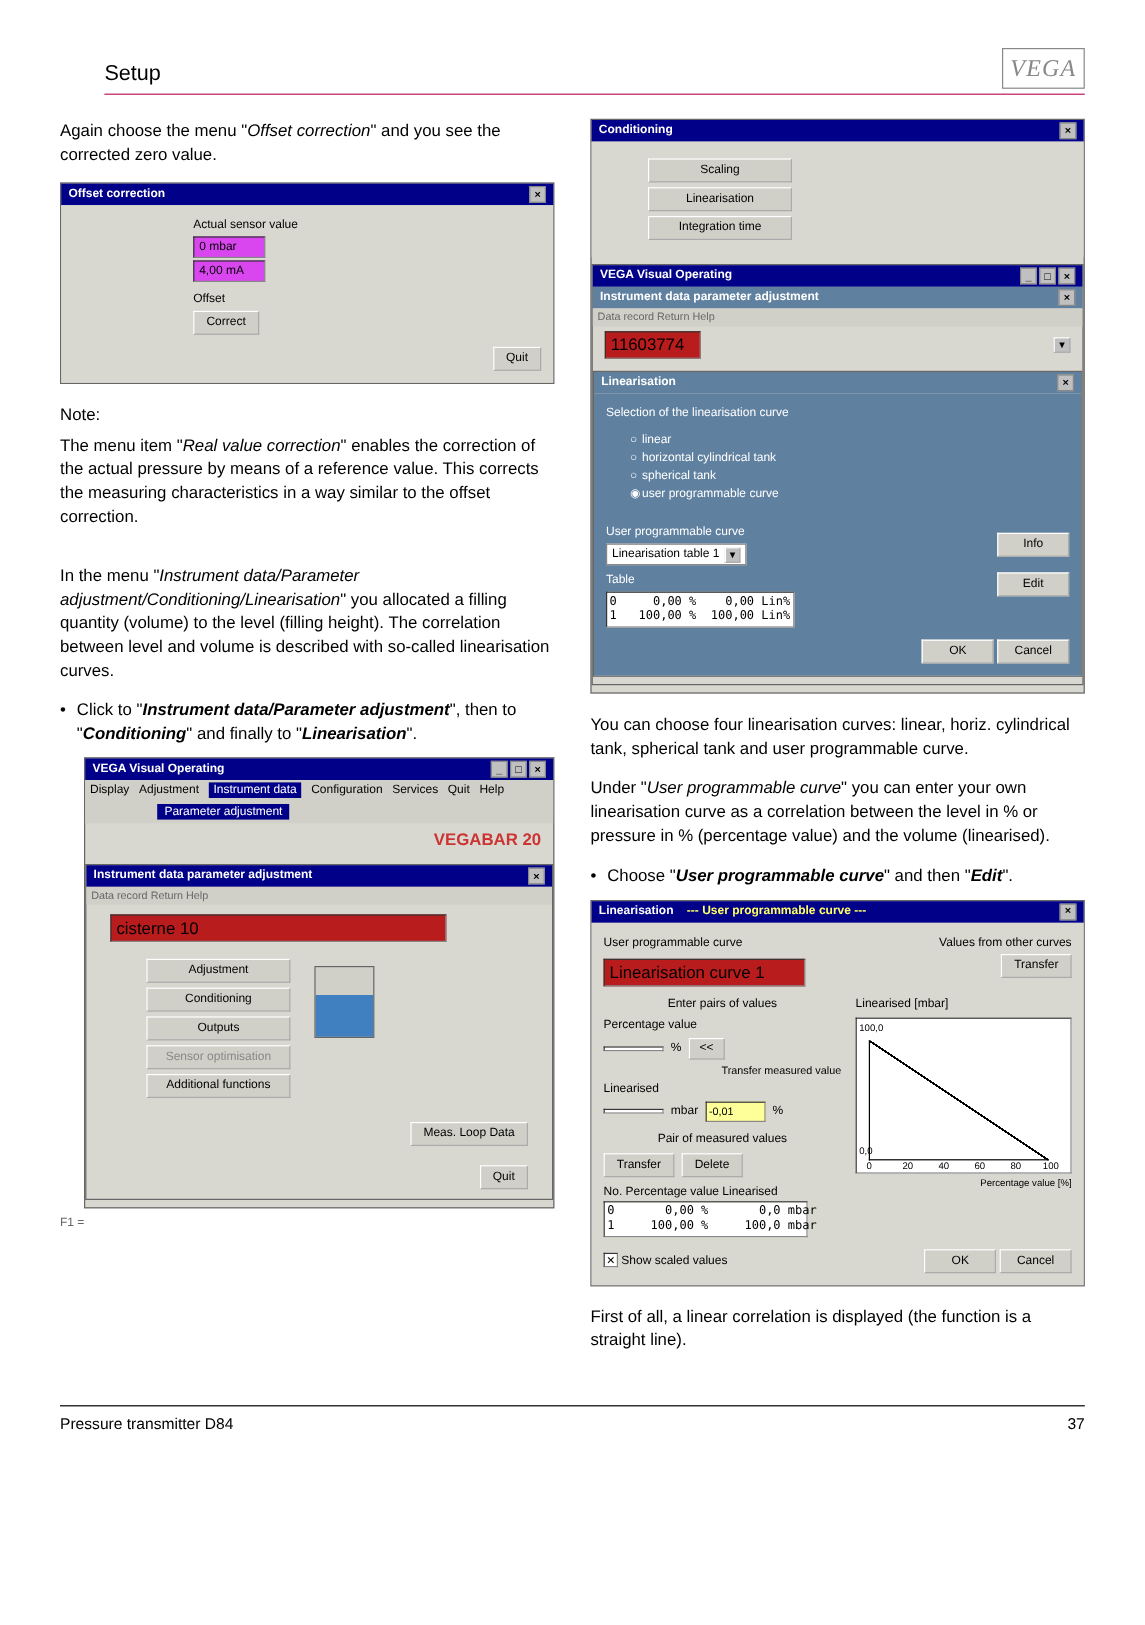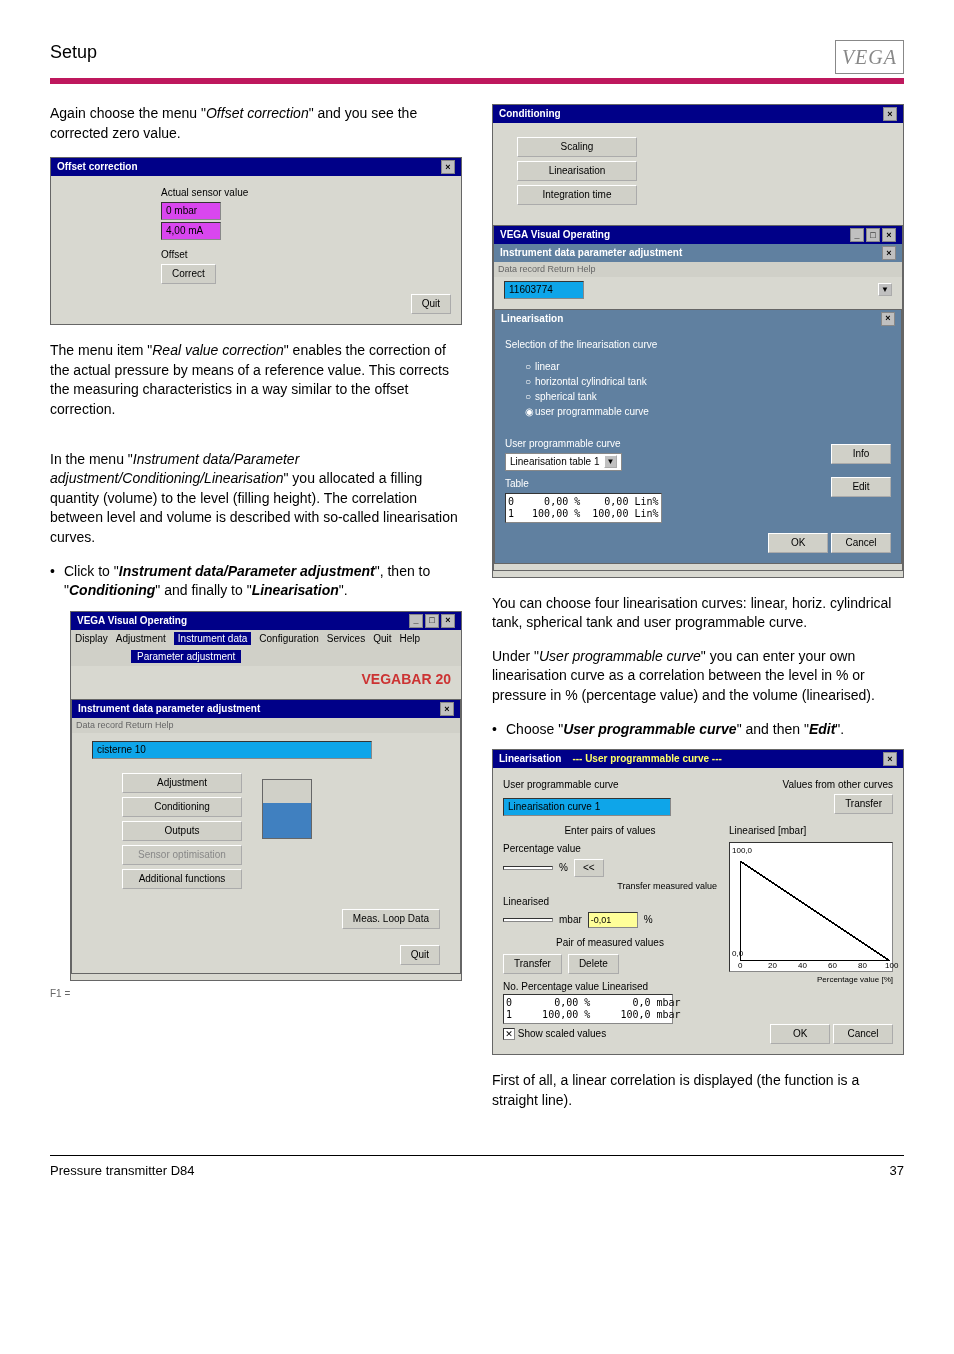--- a/index.html
+++ b/index.html
@@ -1,18 +1,18 @@
 <!DOCTYPE html>
 <html><head>
 <meta charset="utf-8">
 <style>
   * { box-sizing: border-box; margin: 0; padding: 0; }
   body { font-family: Arial, Helvetica, sans-serif; background: #fff; color: #000; width: 954px; margin: 0 auto; font-size: 13px; line-height: 1.4; }
   .page { padding: 40px 50px 20px 50px; position: relative; }
-  .header { display: flex; justify-content: space-between; align-items: flex-start; border-bottom: 6px solid #be185d; padding-bottom: 4px; margin-bottom: 20px; }
+  .header { display: flex; justify-content: space-between; align-items: flex-end; border-bottom: 1px solid #be185d; padding-bottom: 4px; margin-bottom: 20px; margin-left: 37px; }
   .header-title { font-size: 18px; font-weight: normal; }
   .logo { font-family: Liberation Serif, serif; font-style: italic; font-size: 20px; letter-spacing: 1px; border: 1px solid #888; padding: 2px 6px; color: #888; }
   .columns { display: flex; gap: 30px; }
   .col { flex: 1; min-width: 0; }
   .para { margin-bottom: 14px; font-size: 14px; }
   .note-label { margin-bottom: 6px; font-size: 14px; }
   .bullet { display: flex; margin-bottom: 10px; font-size: 14px; }
   .bullet-dot { width: 14px; }
   .bullet-text { flex: 1; }
   .ital { font-style: italic; }
@@ -36,32 +36,32 @@
   .radio { display: inline-block; width: 10px; }
   .table-small { font-family: monospace; font-size: 10px; background: #fff; border: 1px inset #888; padding: 2px; white-space: pre; line-height: 1.2; }
   .sel-label { font-size: 10px; color: #fff; margin-bottom: 2px; }
   .dark-body { background: #6080a0; padding: 10px; }
   .vega-brand { color: #cc3333; font-weight: bold; font-size: 14px; text-align: right; padding: 4px 10px; }
   .sidebar-btns { margin: 10px 0 10px 30px; }
   .sidebar-btns .btn { display: block; width: 120px; margin: 4px 0; }
   .sidebar-btns .btn.dim { color: #888; }
   .tank-area { display: flex; gap: 20px; }
   .tank-icon { width: 50px; height: 60px; background: linear-gradient(to bottom, #d0d0c8 40%, #4080c0 40%); border: 1px solid #666; margin-top: 20px; }
-  .chart-box { background: #fff; border: 1px inset #888; width: 164px; height: 130px; position: relative; }
+  .chart-box { background: #fff; border: 1px inset #888; width: 180px; height: 130px; position: relative; }
   .chart-line { position: absolute; left: 10px; bottom: 10px; width: 150px; height: 100px; border-left: 1px solid #000; border-bottom: 1px solid #000; }
   .chart-diag { position: absolute; left: 10px; bottom: 10px; width: 150px; height: 100px; background: linear-gradient(to top right, transparent 49.5%, #000 49.5%, #000 50.5%, transparent 50.5%); }
   .linearised-label { font-size: 10px; margin-bottom: 4px; }
   .input-tiny { background: #fff; border: 1px inset #888; width: 50px; font-size: 9px; padding: 1px 2px; display: inline-block; }
   .input-yellow { background: #ffff99; }
   .pair-section { font-size: 10px; }
   .pair-section .row { display: flex; gap: 6px; margin: 3px 0; align-items: center; }
   .checkbox { display: inline-block; width: 12px; height: 12px; border: 1px inset #888; background: #fff; text-align: center; font-size: 9px; line-height: 10px; }
   .footer { display: flex; justify-content: space-between; border-top: 1px solid #000; margin-top: 30px; padding-top: 6px; font-size: 13px; }
   .sub-menubar { background: #d0d0c8; font-size: 9px; padding: 1px 4px; color: #666; }
-  .white-input { background: #0ea5e9; border: 1px inset #888; padding: 1px 4px; font-size: 10px; }
+  .white-input { background: #b91c1c; border: 1px inset #888; padding: 1px 4px; font-size: 14px; }
   .flex-between { display: flex; justify-content: space-between; align-items: center; }
   .small-dd { background: #fff; border: 1px solid #888; padding: 1px 4px; font-size: 10px; display: inline-flex; align-items: center; }
   .dd-arrow { background: #c0c0c0; border: 1px outset #fff; font-size: 8px; padding: 0 2px; margin-left: 4px; }
   .axis-label { font-size: 8px; position: absolute; }
 </style>
 </head>
 <body>
 
 <div class="page">
   <div class="header">
@@ -90,20 +90,21 @@
           <div class="field-group">
             <div class="field-label">Offset</div>
             <span class="btn">Correct</span>
           </div>
           <div class="btn-row">
             <span class="btn">Quit</span>
           </div>
         </div>
       </div>
 
+      <p class="note-label">Note:</p>
       <p class="para">
         <span>The menu item "</span><span class="ital">Real value correction</span><span>" enables the correction of the actual pressure by means of a reference value. This corrects the measuring characteristics in a way similar to the offset correction.</span>
       </p>
 
       <p class="para" style="margin-top:30px">
         <span>In the menu "</span><span class="ital">Instrument data/Parameter adjustment/Conditioning/Linearisation</span><span>" you allocated a filling quantity (volume) to the level (filling height). The correlation between level and volume is described with so-called linearisation curves.</span>
       </p>
 
       <div class="bullet">
         <div class="bullet-dot">•</div>
@@ -153,21 +154,21 @@
       <div style="font-size:10px;margin-left:0;margin-top:-10px;color:#666">F1 =</div>
     </div>
 
     <div class="col">
 
       <div class="win">
         <div class="win-title">
             <span>Conditioning</span>
             <span class="win-close">×</span>
           </div>
-        <div class="win-body" style="padding:10px 24px">
+        <div class="win-body" style="padding:10px 47px">
           <div class="btn btn-wide" style="display:block;margin:4px 0">Scaling</div>
           <div class="btn btn-wide" style="display:block;margin:4px 0">Linearisation</div>
           <div class="btn btn-wide" style="display:block;margin:4px 0">Integration time</div>
         </div>
 
         <div class="inner-win">
           <div class="win-title">
               <span>VEGA Visual Operating</span>
             <span style="display:flex;gap:2px">
                 <span class="win-close">_</span>
@@ -295,21 +296,21 @@
                 <span class="axis-label" style="bottom:0;left:38px">20</span>
                 <span class="axis-label" style="bottom:0;left:68px">40</span>
                 <span class="axis-label" style="bottom:0;left:98px">60</span>
                 <span class="axis-label" style="bottom:0;left:128px">80</span>
                 <span class="axis-label" style="bottom:0;left:155px">100</span>
               </div>
               <div style="font-size:8px;text-align:right;margin-top:2px">Percentage value [%]</div>
             </div>
           </div>
 
-          <div class="flex-between" style="margin-top:0">
+          <div class="flex-between" style="margin-top:10px">
             <div style="font-size:10px"><span class="checkbox">✕</span> <span>Show scaled values</span></div>
             <div>
               <span class="btn" style="width:60px">OK</span>
               <span class="btn" style="width:60px">Cancel</span>
             </div>
           </div>
         </div>
       </div>
 
       <p class="para">First of all, a linear correlation is displayed (the function is a straight line).</p>

